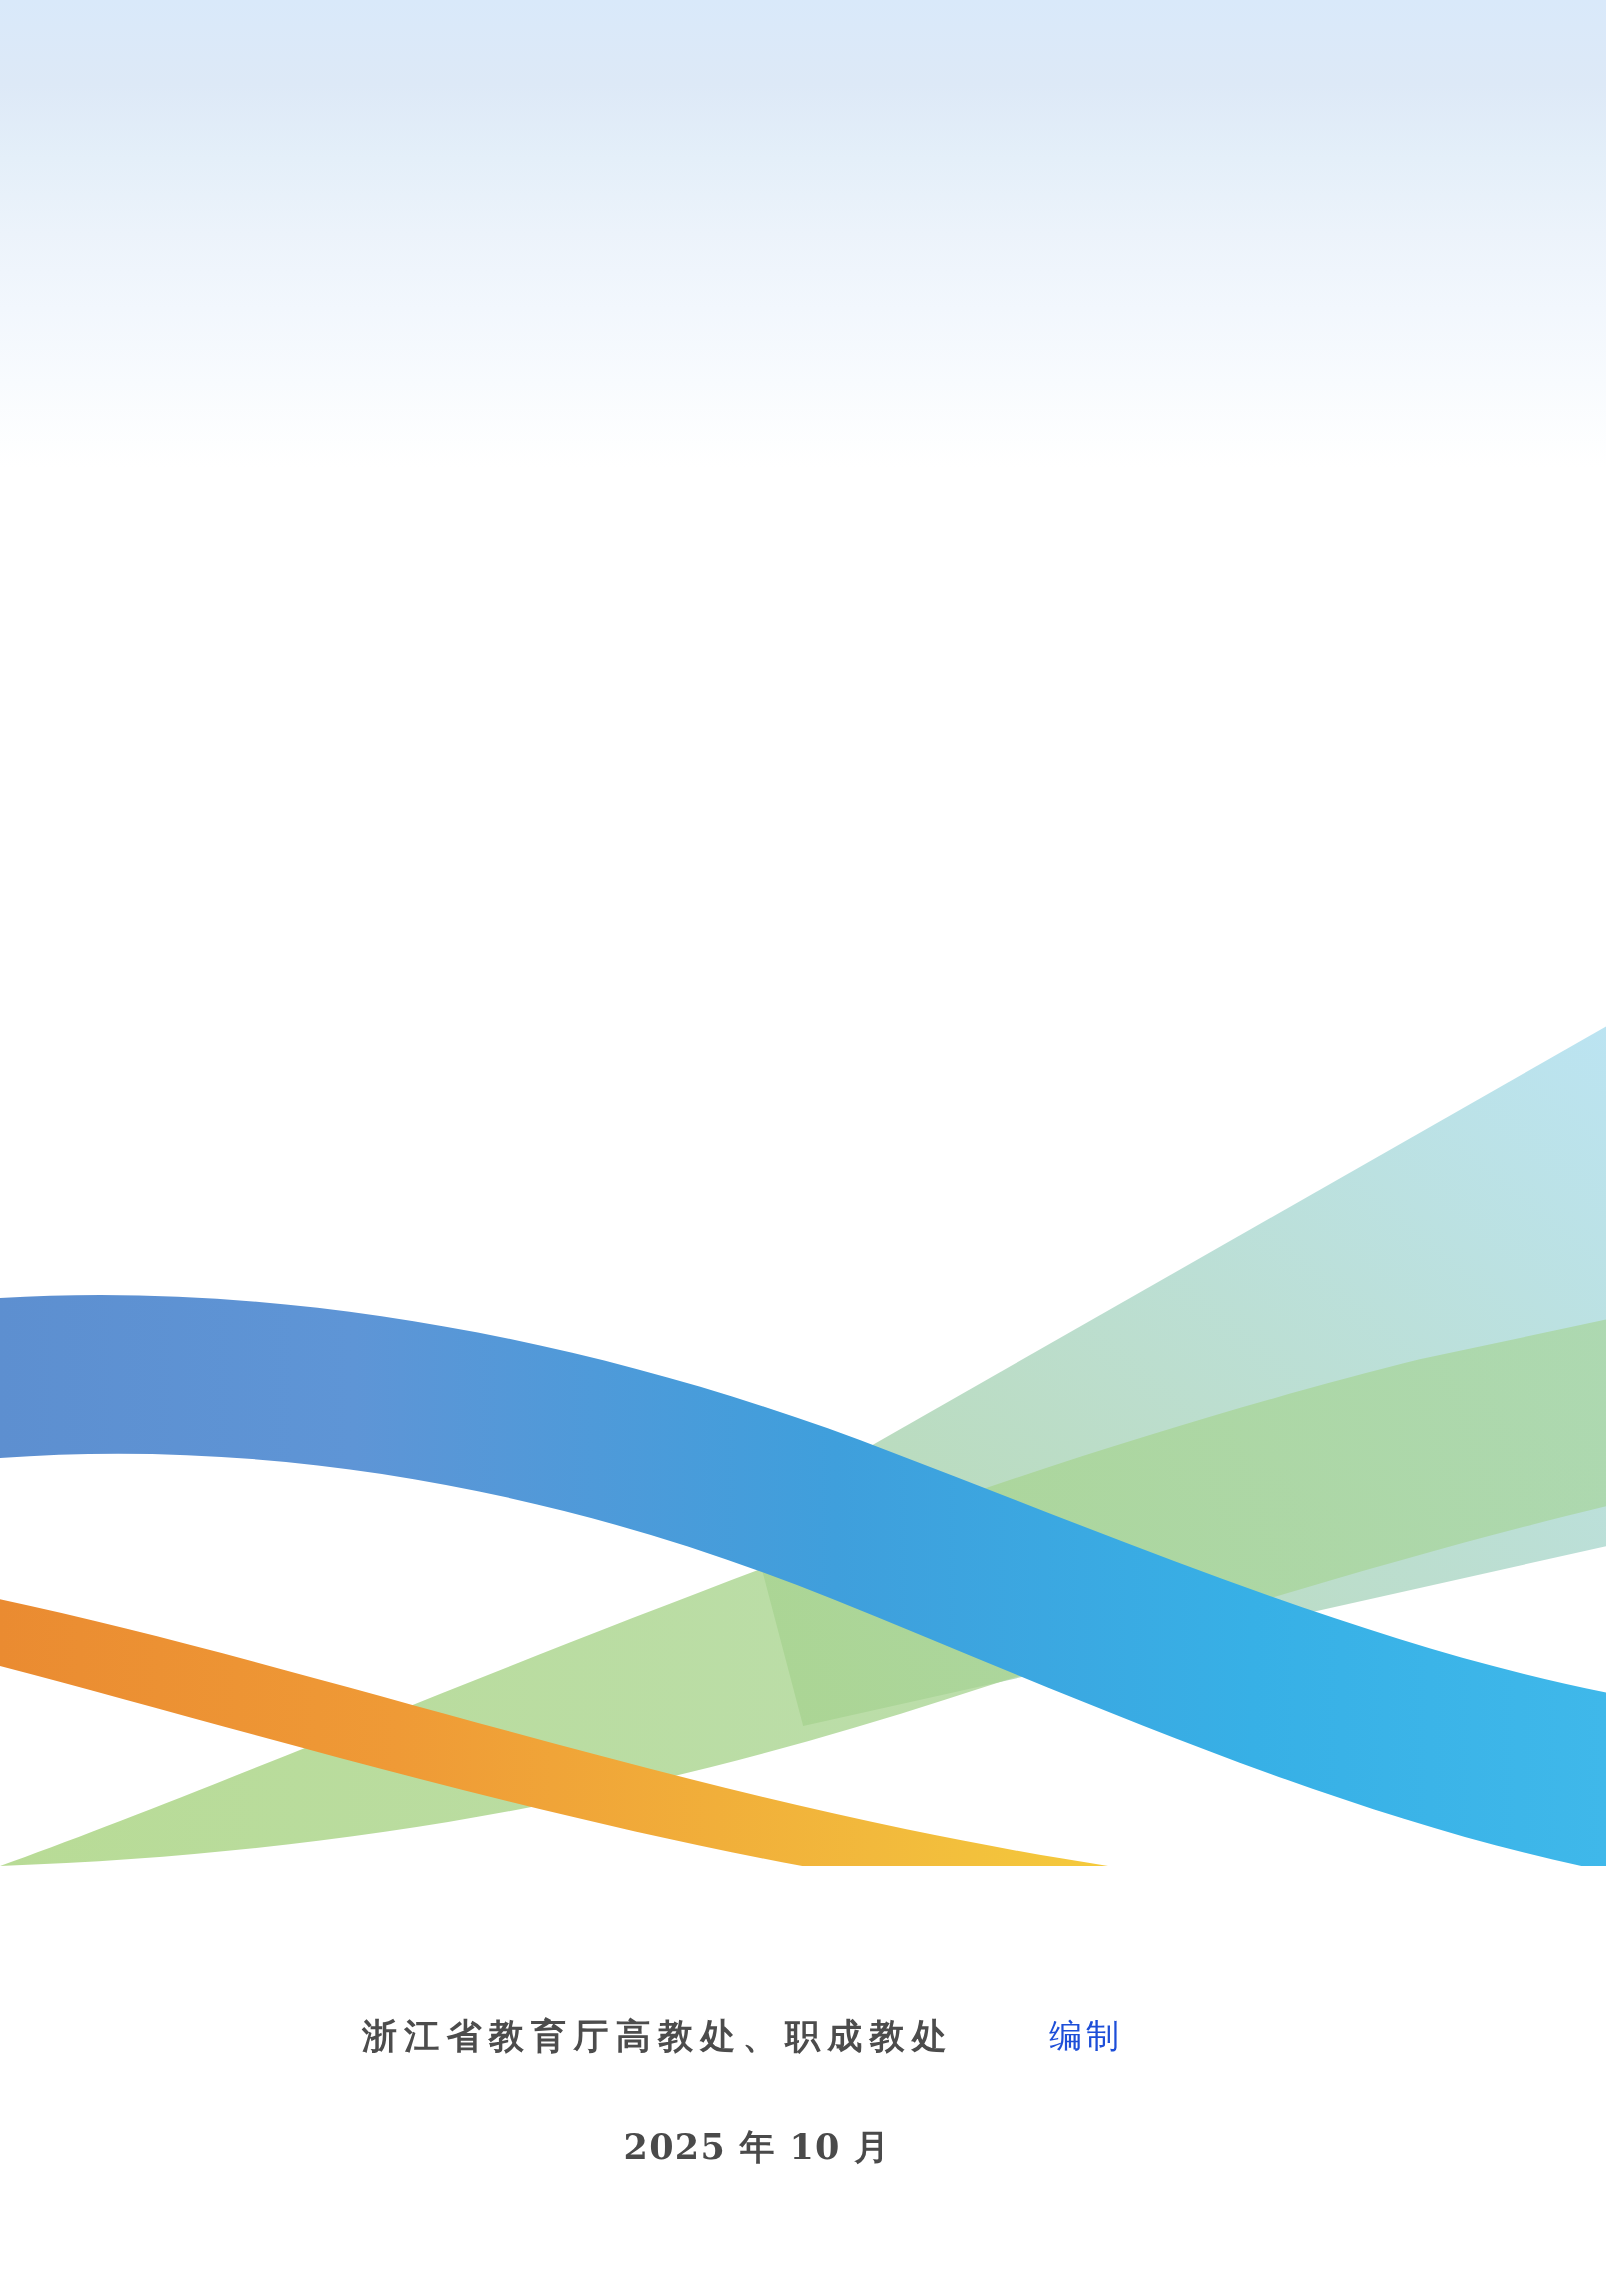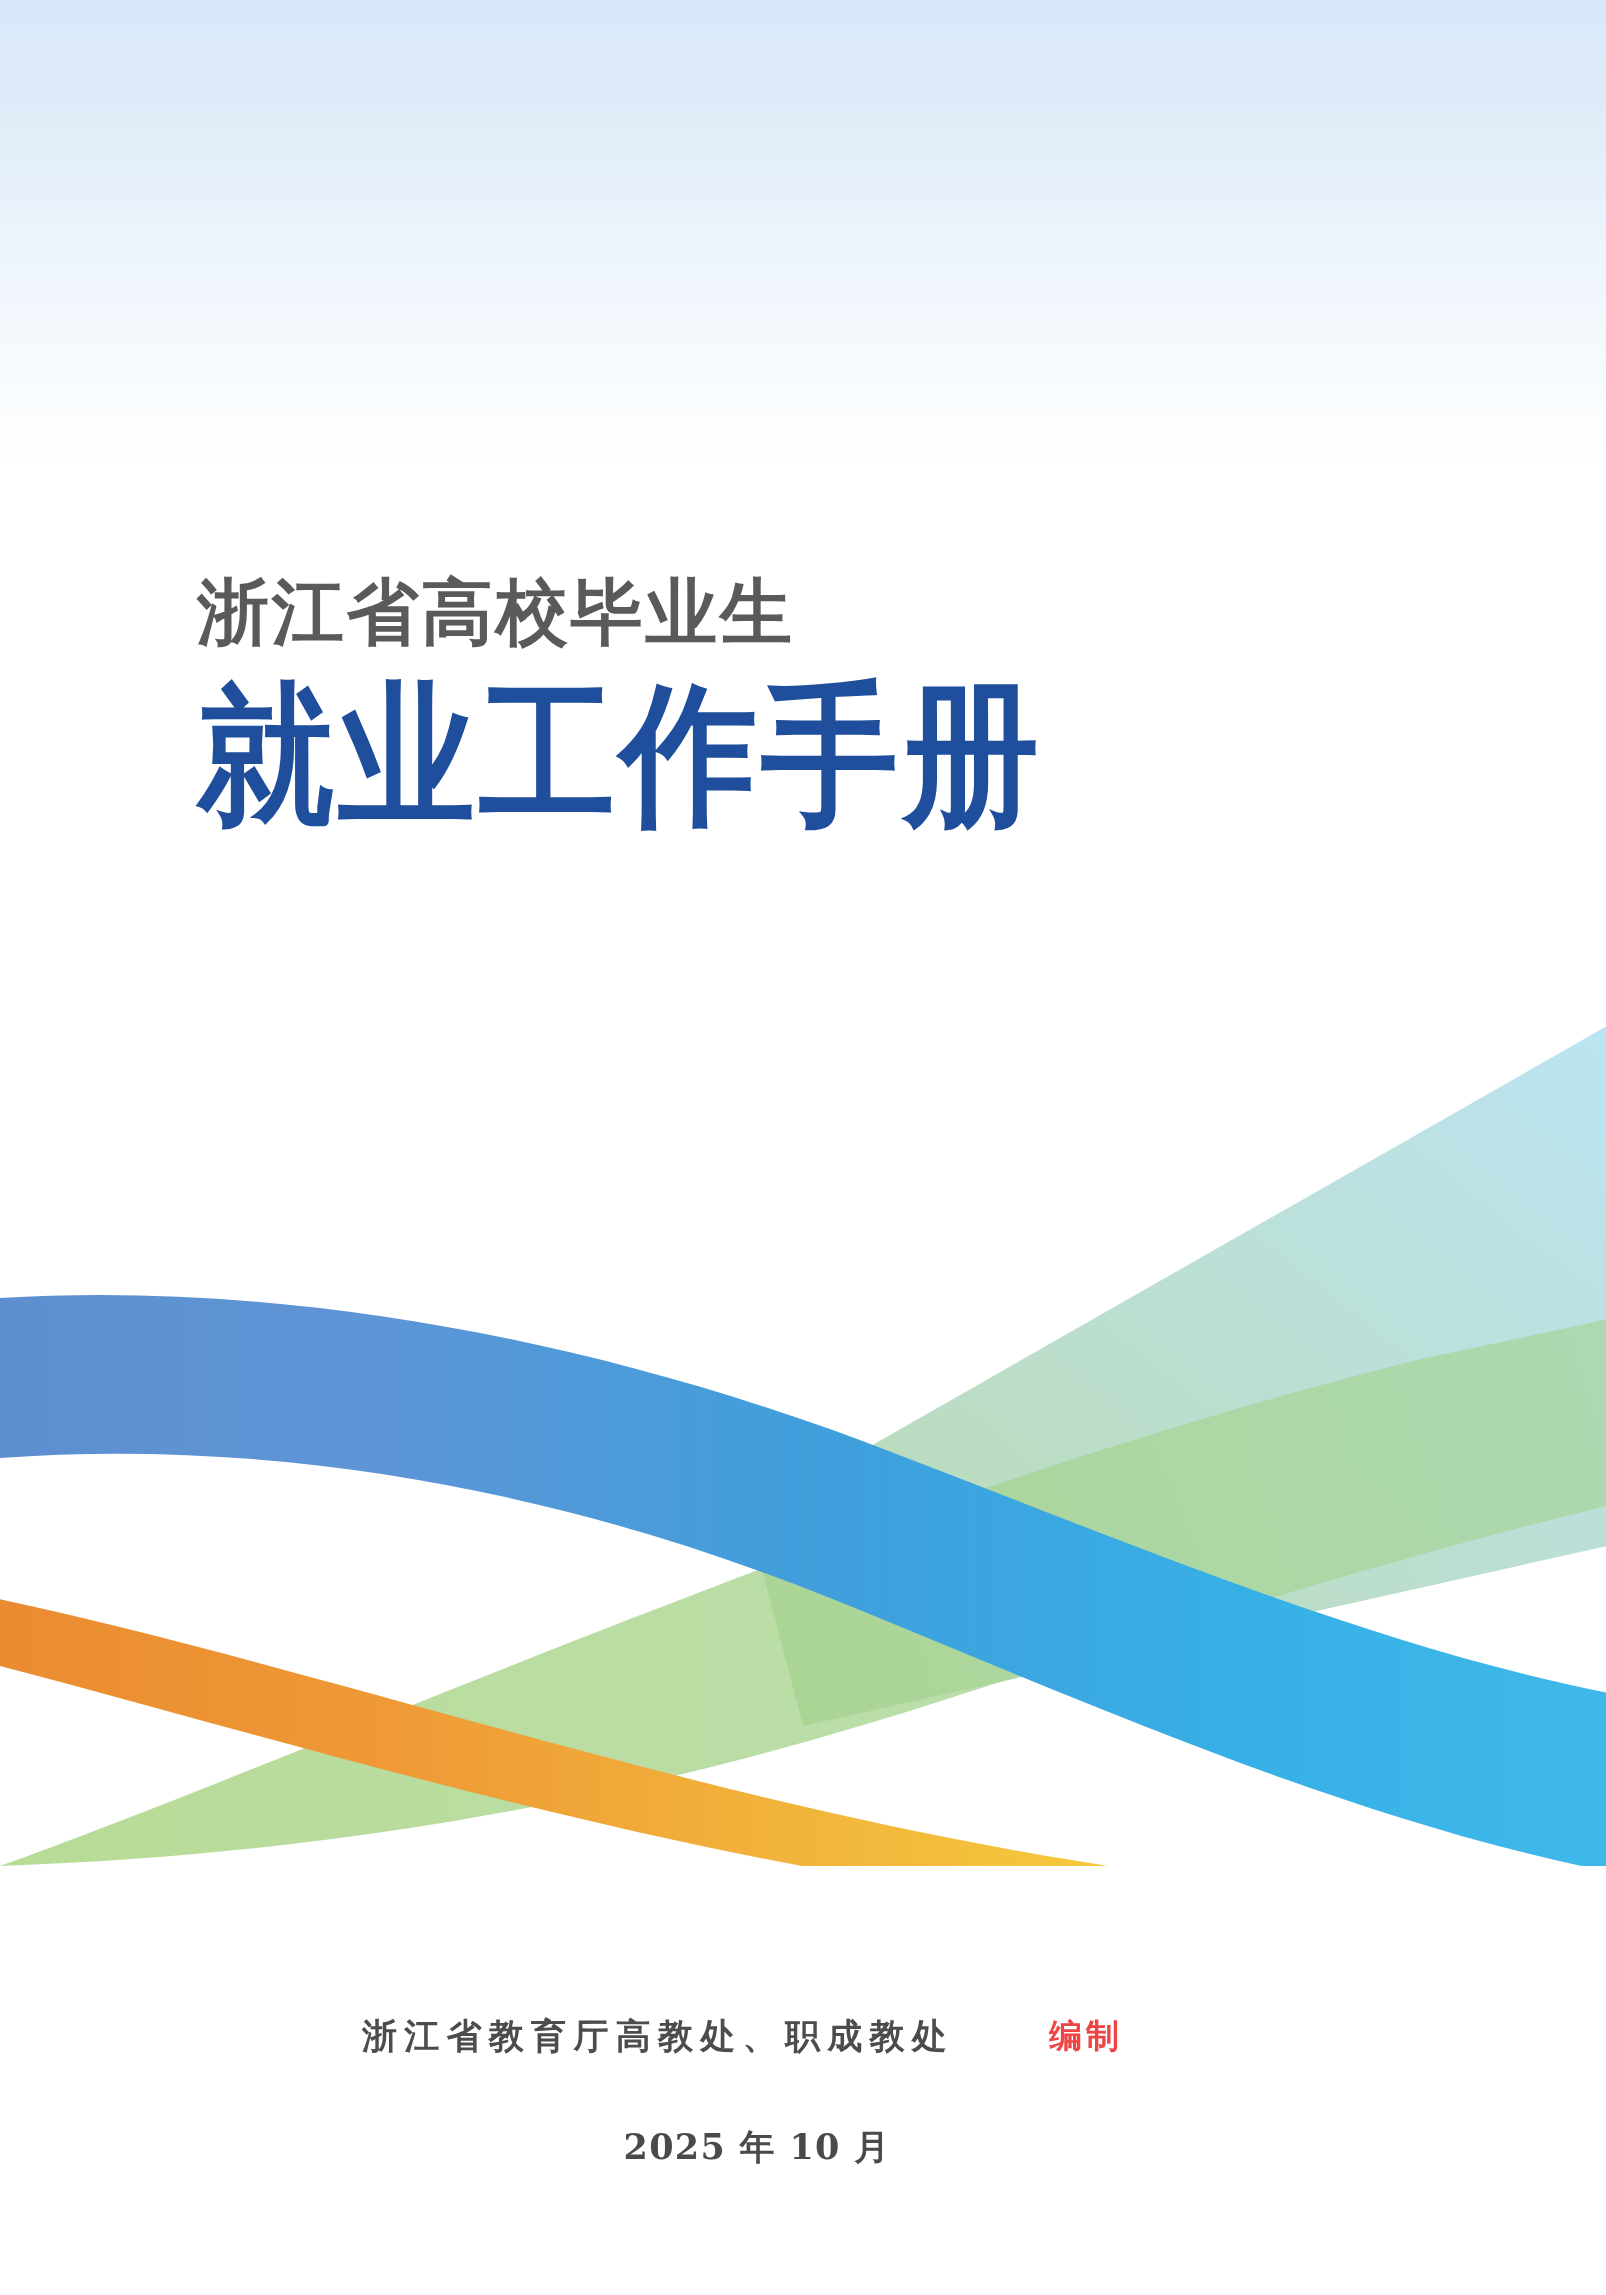--- a/index.html
+++ b/index.html
@@ -103,22 +103,22 @@
     font-size: 35px;
     line-height: 1.34;
     font-weight: 700;
     color: #4c4c4c;
     letter-spacing: 1px;
     white-space: nowrap;
     font-family: "DejaVu Sans", "Liberation Sans", sans-serif;
   }
   .compiled-by {
     font-size: 33px;
-    font-weight: 700;
-    color: #ef4444;
+    font-weight: 400;
+    color: #1d4ed8;
     letter-spacing: 4px;
     white-space: nowrap;
     margin-left: 95px;
     font-family: "DejaVu Sans", "Liberation Sans", sans-serif;
   }
   .date-line {
     margin-top: 64px;
     text-align: center;
     font-size: 35px;
     font-weight: 700;
@@ -128,24 +128,20 @@
     padding-left: 29px;
   }
 </style>
 </head>
 <body>
 
 <div class="cover">
 
   <div class="sky"></div>
 
-  <div class="title-block">
-    <div class="subtitle">浙江省高校毕业生</div>
-    <div class="main-title">就业工作手册</div>
-  </div>
 
   <div class="waves">
     <svg viewBox="0 0 2411 1260" preserveAspectRatio="none" xmlns="http://www.w3.org/2000/svg">
       <defs>
         <linearGradient id="gradTeal" x1="0" y1="1" x2="1" y2="0">
           <stop offset="0%" stop-color="#a3cf94"></stop>
           <stop offset="45%" stop-color="#a9d4bd"></stop>
           <stop offset="100%" stop-color="#a8dcee"></stop>
         </linearGradient>
         <linearGradient id="gradGreen" x1="0" y1="0" x2="1" y2="0">

